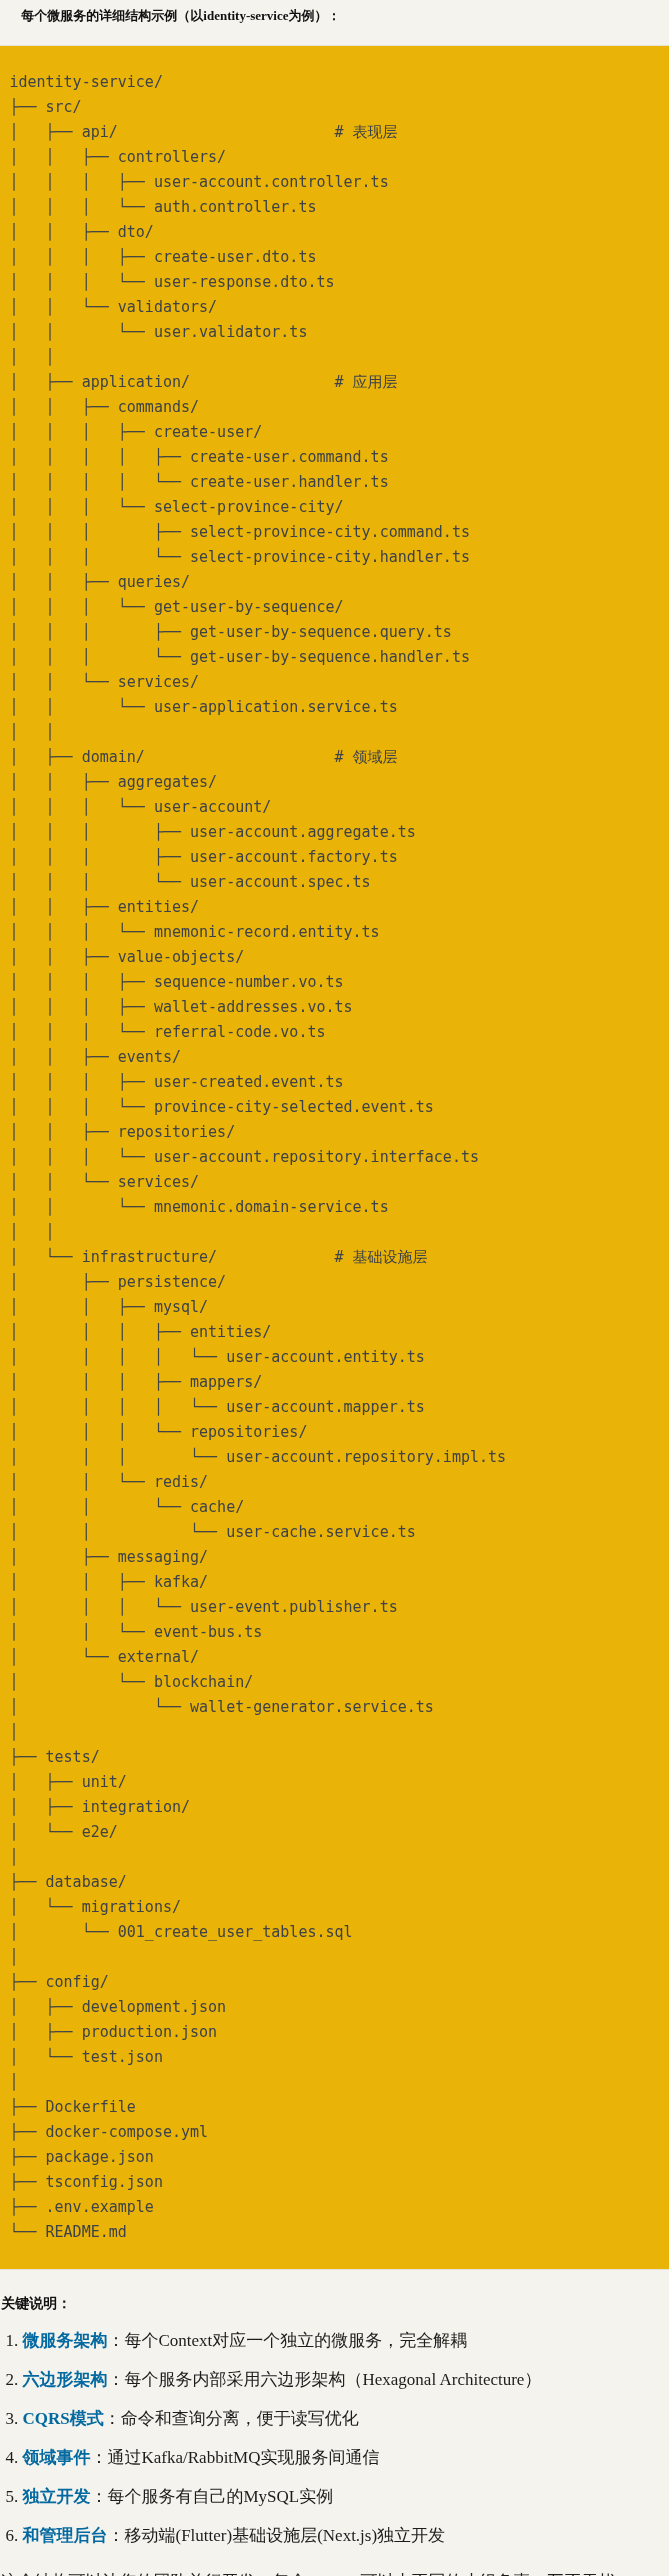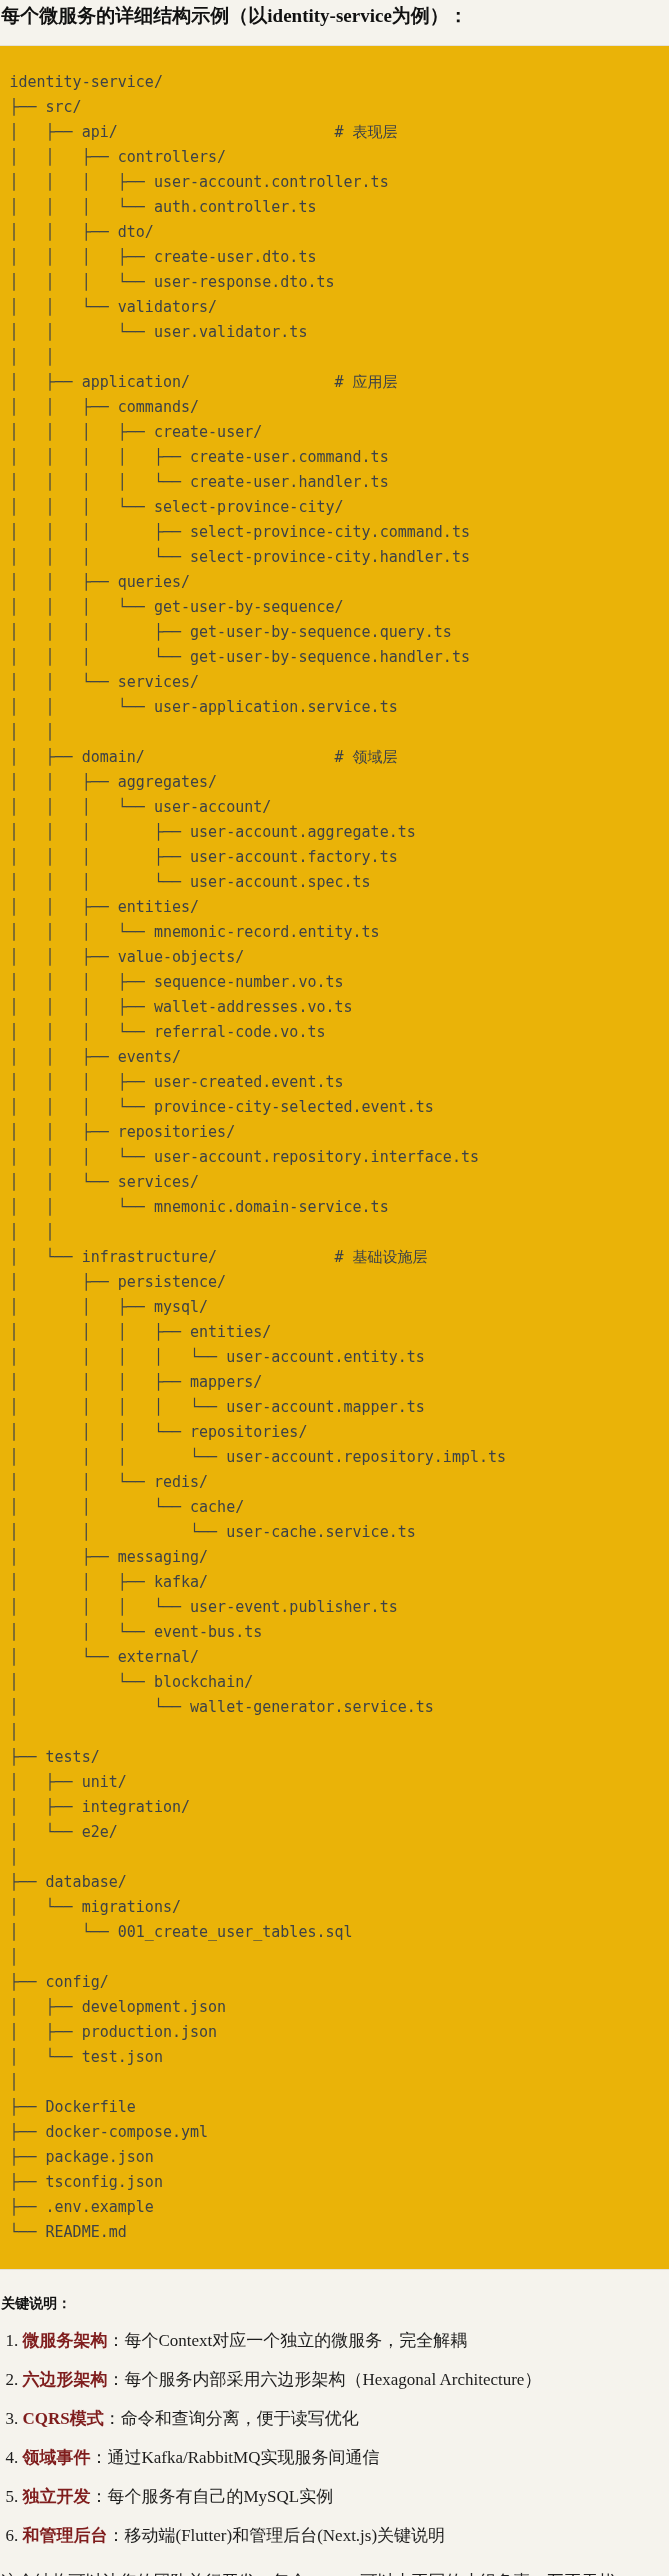--- a/index.html
+++ b/index.html
@@ -7,27 +7,28 @@
     width: 669px;
     min-height: 2576px;
     box-sizing: border-box;
     background: #f5f3ed;
     color: #1a1a1a;
     font-family: "Liberation Serif", serif;
     padding: 5px 0 12.5px 0;
   }
   .page { width: 100%; }
   h1.doc-title {
-    font-size: 19px;
+    font-size: 13px;
     line-height: 21px;
     font-weight: 700;
     color: #111111;
     margin: 0 0 0 1.3px;
     font-family: "Liberation Serif", serif;
     letter-spacing: 0;
+    padding-left: 20px;
   }
   pre.tree {
     margin: 19.4px 0 0 0;
     padding: 24px 0 24px 9.4px;
     background: #eab308;
     border-top: 0.6px solid #e4e1d8;
     border-bottom: 0.6px solid #e4e1d8;
     color: #3d4248;
     font-family: "DejaVu Sans Mono", monospace;
     font-size: 15px;
@@ -47,21 +48,21 @@
     margin: 16.3px 0 0 0;
     padding: 0 0 0 22.5px;
     font-size: 17px;
     line-height: 21px;
     color: #1d1d1d;
   }
   ol.notes li { margin: 0; padding: 0; }
   ol.notes li + li { margin-top: 18px; }
   ol.notes li strong {
     font-weight: 700;
-    color: #7f1d1d;
+    color: #0369a1;
   }
   p.closing {
     font-size: 17px;
     line-height: 21px;
     margin: 25px 0 0 0.6px;
     color: #1d1d1d;
   }
 </style>
 </head>
 <body>
@@ -159,19 +160,19 @@
 └── README.md</pre>
 
   <h2 class="notes-heading">关键说明：</h2>
 
   <ol class="notes">
     <li><strong>微服务架构</strong><span>：每个Context对应一个独立的微服务，完全解耦</span></li>
     <li><strong>六边形架构</strong><span>：每个服务内部采用六边形架构（Hexagonal Architecture）</span></li>
     <li><strong>CQRS模式</strong><span>：命令和查询分离，便于读写优化</span></li>
     <li><strong>领域事件</strong><span>：通过Kafka/RabbitMQ实现服务间通信</span></li>
     <li><strong>独立开发</strong><span>：每个服务有自己的MySQL实例</span></li>
-    <li><strong>和管理后台</strong><span>：移动端(Flutter)和管理后台(Next.js)关键说明</span></li>
+    <li><strong>和管理后台</strong><span>：移动端(Flutter)基础设施层(Next.js)独立开发</span></li>
   </ol>
 
   <p class="closing">这个结构可以让您的团队并行开发，每个Context可以由不同的小组负责，互不干扰。</p>
 
 </div>
 
 
 </body></html>

